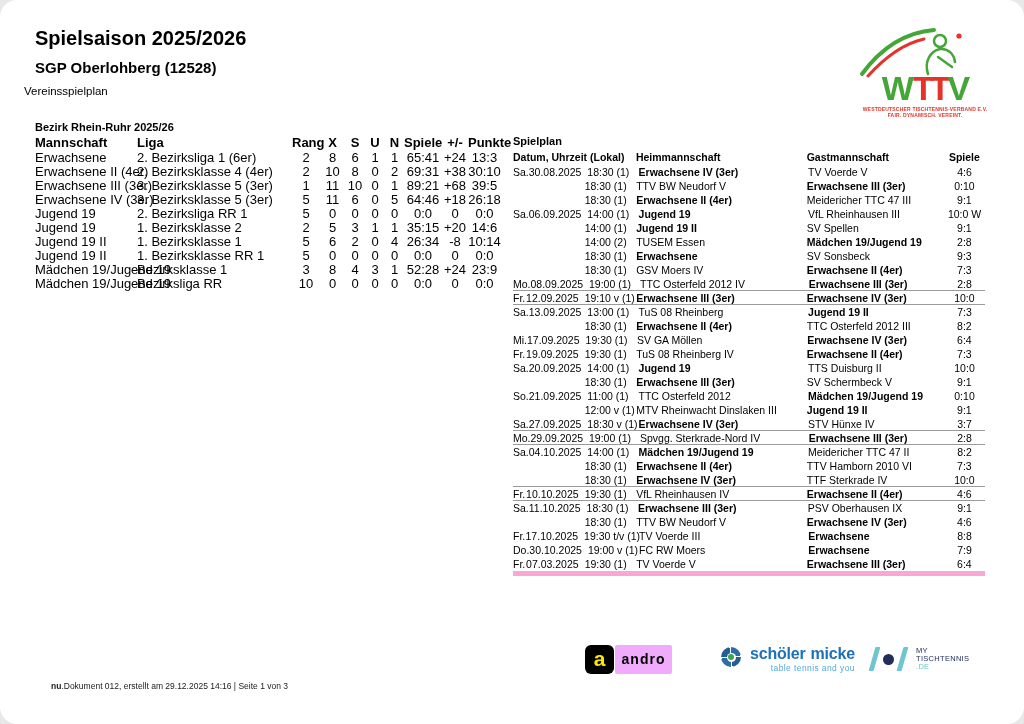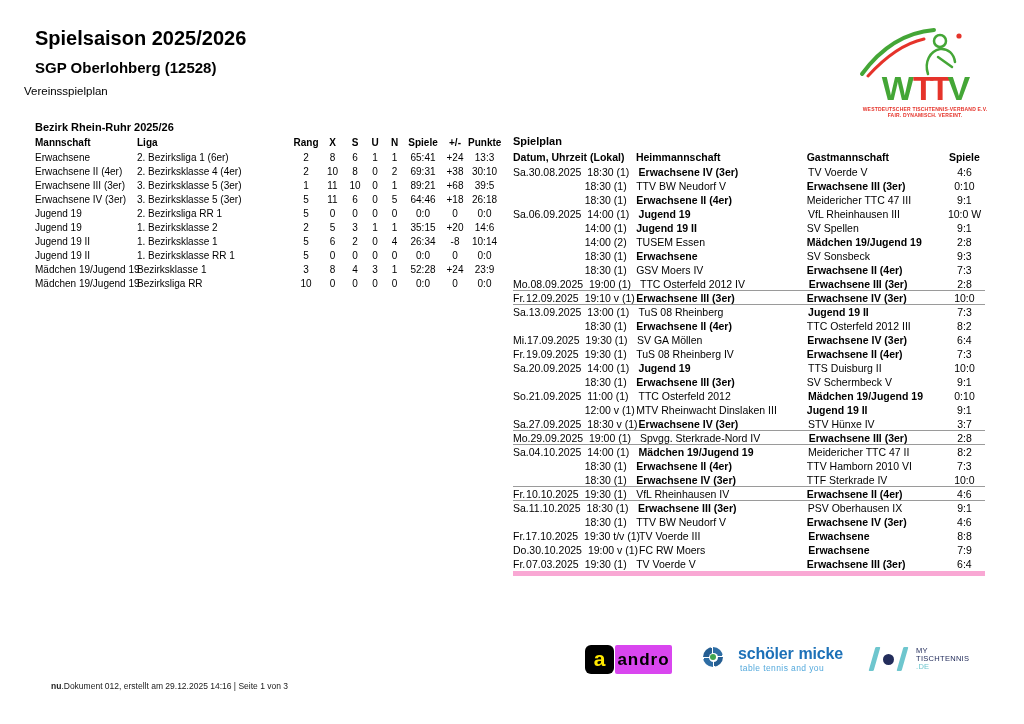--- a/index.html
+++ b/index.html
@@ -1,37 +1,37 @@
 <!DOCTYPE html>
 <html><head>
 <meta charset="utf-8">
 <style>
   html,body{margin:0;padding:0;background:#e8e8e8;}
   .page{position:relative;width:1024px;height:724px;background:#ffffff;
-        font-family:"Liberation Sans",sans-serif;color:#000;overflow:hidden;margin:0 auto;}
+        font-family:"Liberation Sans",sans-serif;color:#000;overflow:hidden;margin:0 auto;border-radius:17px;}
 
   
   .doc-title{position:absolute;left:35px;top:27px;font-size:20px;font-weight:bold;}
   .doc-club{position:absolute;left:35px;top:59px;font-size:15px;font-weight:bold;}
   .doc-sub{position:absolute;left:24px;top:85px;font-size:11.5px;}
 
   
   .wttv{position:absolute;left:858px;top:26px;width:134px;height:94px;}
   .wttv svg{position:absolute;left:0;top:0;}
   .wttv-letters{position:absolute;top:46px;left:0;width:134px;text-align:center;
                 font-size:34px;font-weight:800;line-height:32px;letter-spacing:-2px;white-space:nowrap;}
   .wttv-letters .g{color:#44a636;}
   .wttv-letters .r{color:#e5332a;letter-spacing:-4px;margin:0 1px;}
   .wttv-tags{position:absolute;top:80px;left:0;width:134px;text-align:center;color:#e5332a;
              font-weight:bold;font-size:5px;line-height:6px;letter-spacing:0.2px;white-space:nowrap;}
 
   
   .standings{position:absolute;left:35px;top:120px;width:466px;}
   .block-title{font-size:11px;font-weight:bold;height:16px;line-height:14px;white-space:nowrap;}
-  .shead,.srow{display:flex;height:14px;line-height:14px;font-size:10px;white-space:nowrap;}
+  .shead,.srow{display:flex;height:14px;line-height:14px;font-size:13px;white-space:nowrap;}
   .shead{height:15px;line-height:14px;font-weight:bold;}
   .s-team{width:102px;}
   .s-liga{width:155px;}
   .s-rang{width:28px;text-align:center;}
   .s-x{width:25px;text-align:center;}
   .s-s{width:20px;text-align:center;}
   .s-u{width:20px;text-align:center;}
   .s-n{width:19px;text-align:center;}
   .s-spiele{width:38px;text-align:center;}
   .s-diff{width:26px;text-align:center;}
@@ -48,23 +48,23 @@
   .c-time{width:55px;}
   .c-home{width:182px;}
   .c-guest{width:146px;}
   .c-res{width:44px;text-align:center;}
   .b{font-weight:bold;}
 
   
   .andro{position:absolute;left:585px;top:645px;display:flex;height:29px;}
   .andro-a{width:29px;height:29px;background:#000;border-radius:6px;color:#ffe800;
            font-weight:bold;font-size:21px;text-align:center;line-height:27px;}
-  .andro-word{width:57px;height:29px;background:#d946ef;color:#000;font-weight:bold;font-size:17px;
+  .andro-word{width:57px;height:29px;background:#f0abfc;color:#000;font-weight:bold;font-size:14px;
               text-align:center;line-height:29px;letter-spacing:1px;margin-left:1px;border-radius:2px;}
-  .schoeler{position:absolute;left:703px;top:645px;display:flex;gap:15px;}
+  .schoeler{position:absolute;left:721px;top:645px;display:flex;gap:9px;text-align:right;}
   .sm-icon{width:20px;height:20px;border-radius:50%;margin-top:2px;position:relative;
            background:conic-gradient(#2e6da4 0 80deg,#fff 80deg 92deg,#255e92 92deg 170deg,#fff 170deg 182deg,
                       #2e6da4 182deg 260deg,#fff 260deg 272deg,#255e92 272deg 350deg,#fff 350deg 360deg);}
   .sm-icon::before{content:"";position:absolute;inset:5.5px;background:#fff;border-radius:50%;}
   .sm-icon::after{content:"";position:absolute;inset:7px;background:#3fa44f;border-radius:50%;}
   .sm-name{font-size:16px;font-weight:bold;color:#1d71b8;line-height:17px;letter-spacing:-0.2px;}
   .sm-name .w2{margin-left:5px;}
   .sm-sub{font-size:8.5px;color:#54a9dc;margin-top:1px;letter-spacing:0.4px;padding-left:2px;}
   .mytt{position:absolute;left:872px;top:647px;display:flex;align-items:center;gap:6px;}
   .mytt-slash{width:5px;height:24px;background:#6ec6ce;transform:skewX(-16deg);border-radius:1px;}

